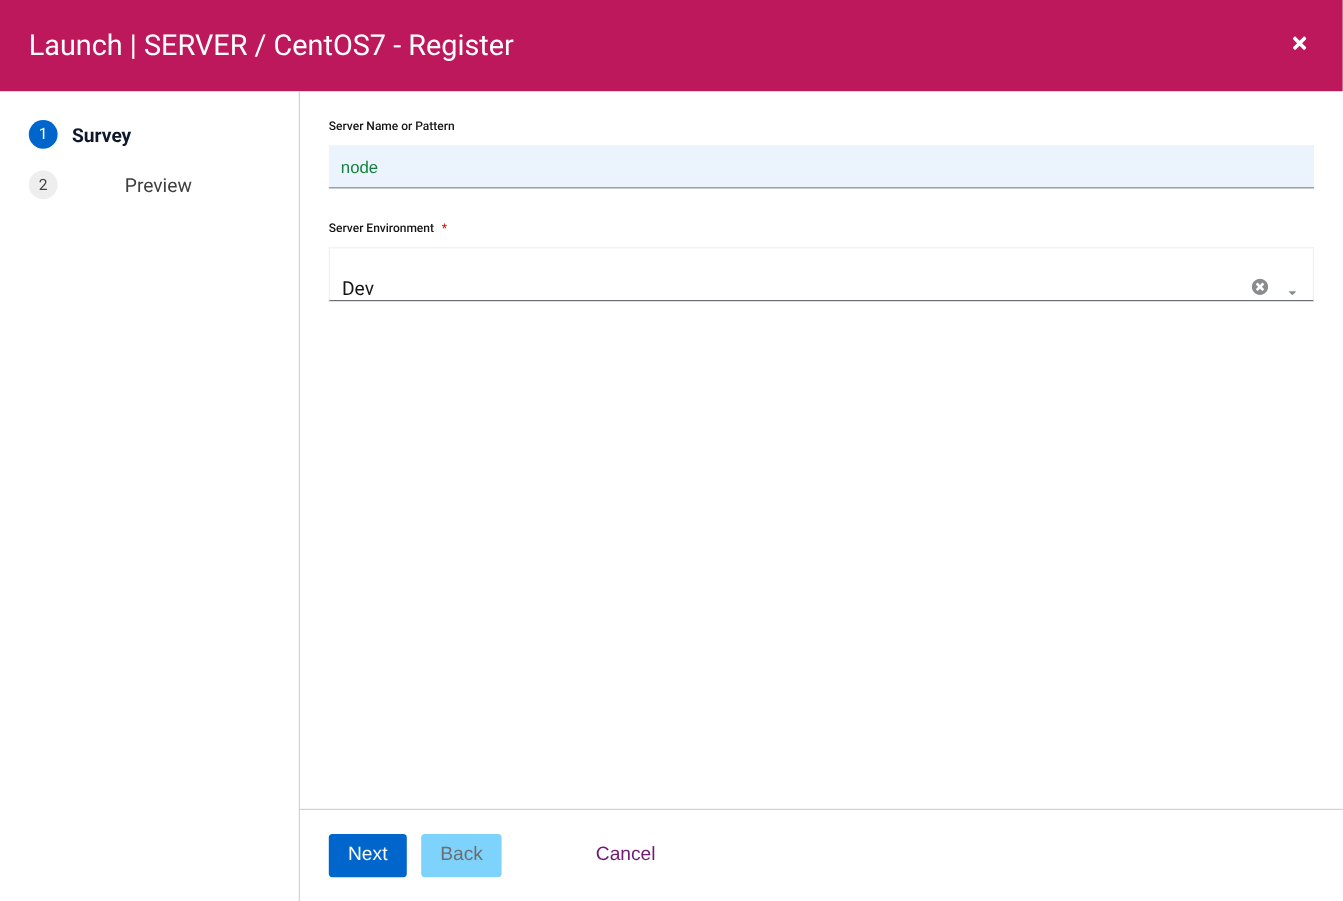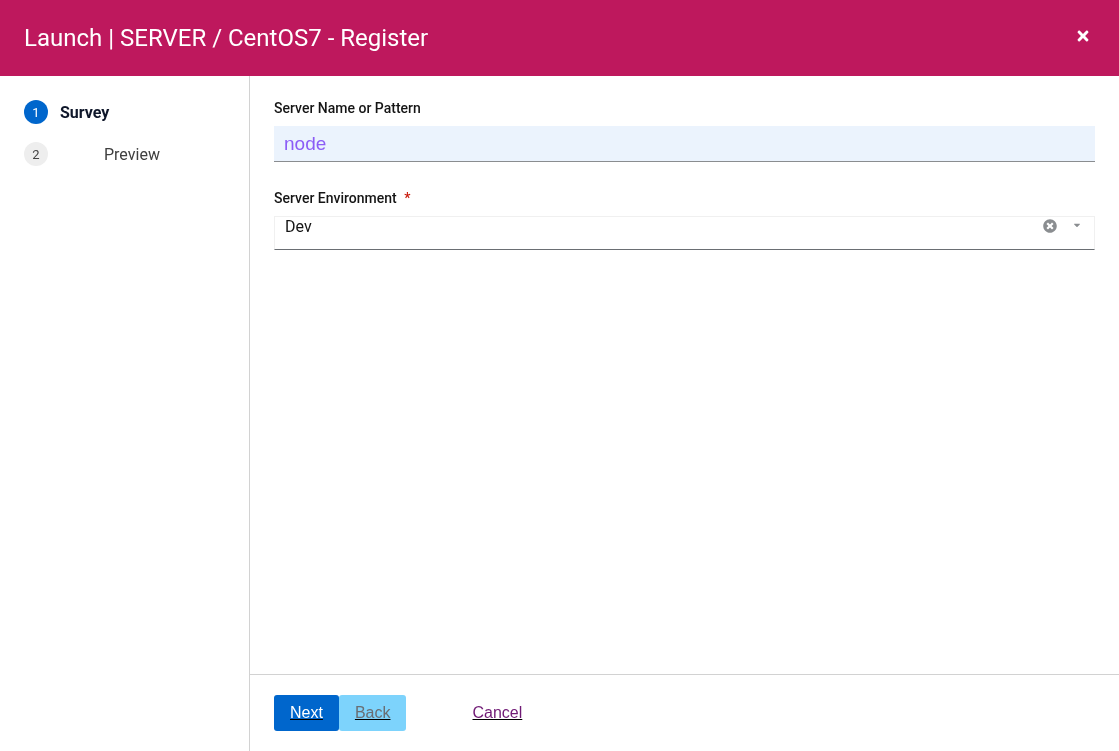--- a/index.html
+++ b/index.html
@@ -93,50 +93,50 @@
     }
     .form-area {
       flex: 1;
       padding: 24px;
       overflow: auto;
     }
     .form-group {
       margin-bottom: 28px;
     }
     .form-label {
-      font-size: 14px;
+      font-size: 10px;
       color: #151515;
       font-weight: 500;
       display: block;
       margin-bottom: 10px;
     }
     .required-star {
       color: #c9190b;
       margin-left: 4px;
     }
     .text-input {
       width: 100%;
       height: 36px;
       border: none;
       border-bottom: 1px solid #8a8d90;
       background: #ebf3fd;
       padding: 0 10px;
-      font-size: 19px;
-      color: #8b5cf6;
+      font-size: 14px;
+      color: #15803d;
       outline: none;
     }
     .select-wrap {
       position: relative;
       width: 100%;
-      height: 34px;
+      height: 45px;
       border: 1px solid #f0f0f0;
       border-bottom: 1px solid #6a6e73;
       background: #fff;
       display: flex;
-      align-items: flex-start;
+      align-items: flex-end;
       padding: 0 10px;
       cursor: pointer;
     }
     .select-value {
       flex: 1;
       font-size: 16px;
       color: #151515;
     }
     .select-clear {
       width: 20px;
@@ -162,21 +162,21 @@
     .select-caret svg {
       width: 10px;
       height: 10px;
       fill: #8a8d90;
     }
     .footer {
       border-top: 1px solid #d2d2d2;
       padding: 20px 24px;
       display: flex;
       align-items: center;
-      text-decoration: underline;
+      gap: 12px;
     }
     .btn {
       height: 36px;
       padding: 0 16px;
       border: none;
       border-radius: 3px;
       font-size: 16px;
       cursor: pointer;
       display: inline-flex;
       align-items: center;

